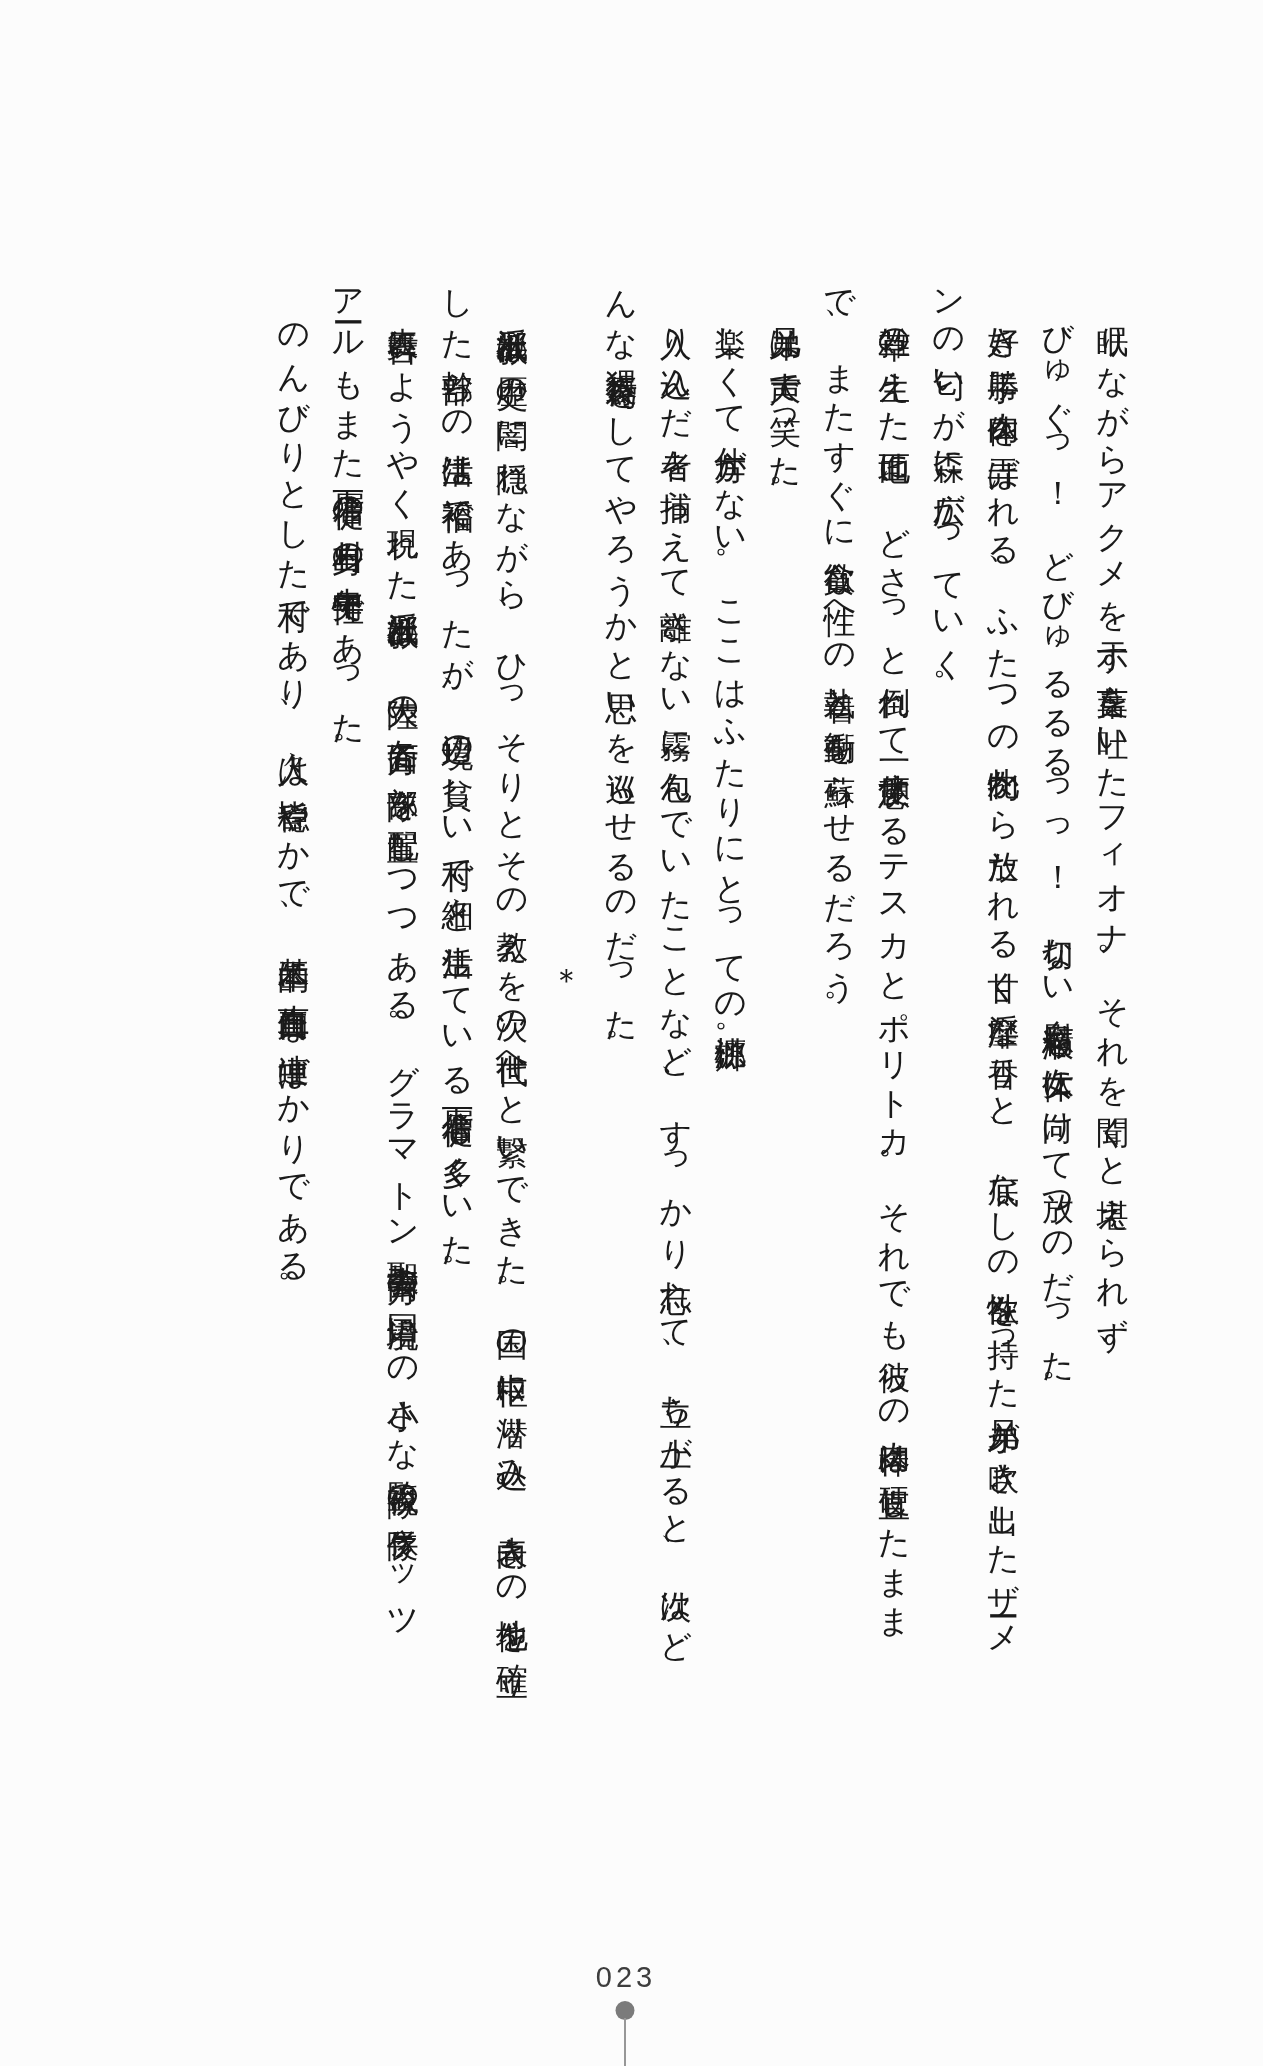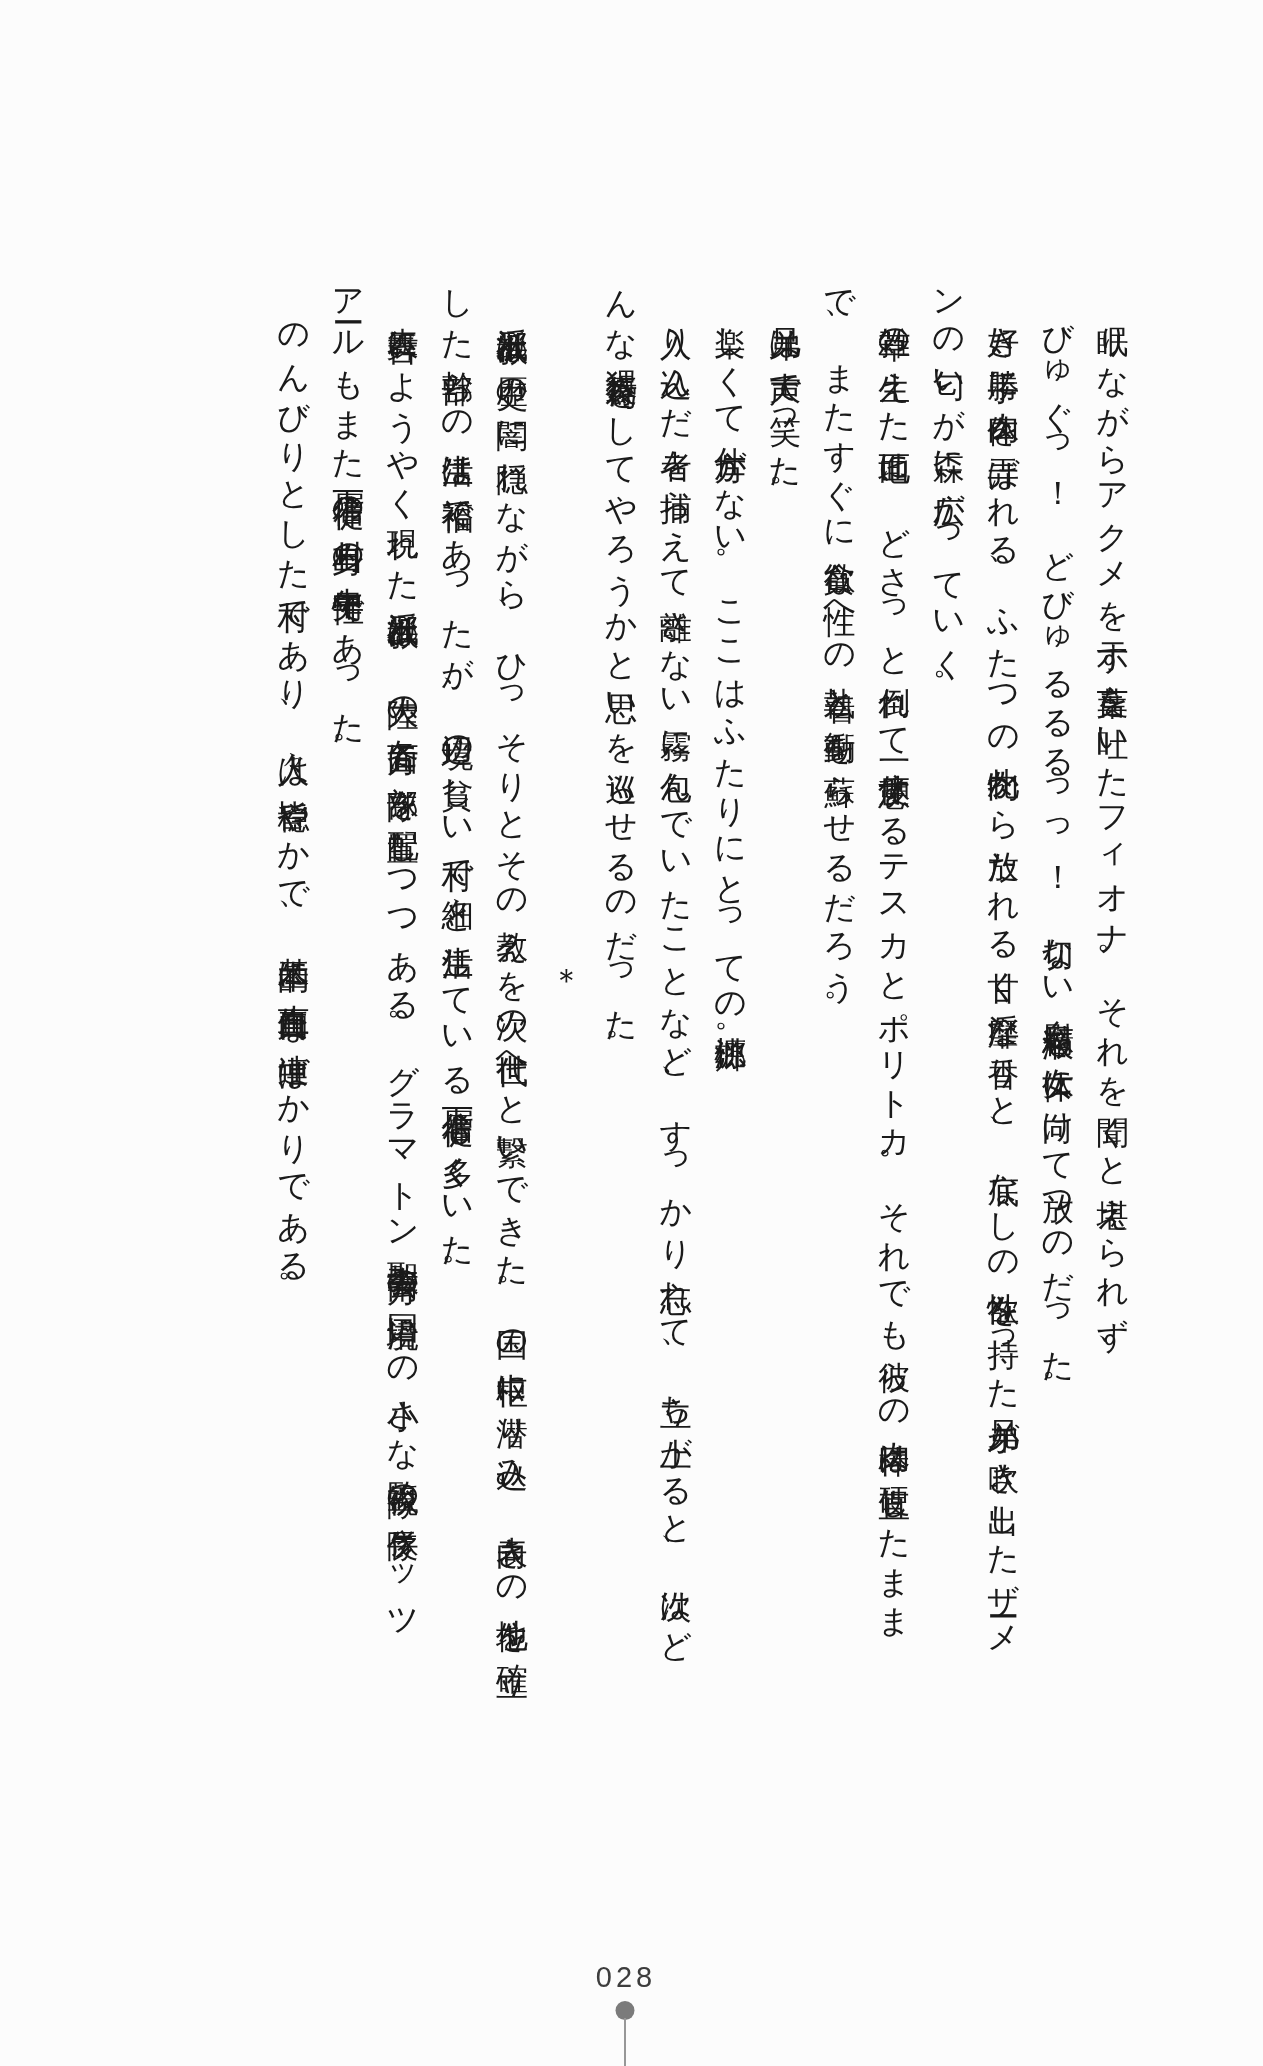--- a/index.html
+++ b/index.html
@@ -84,16 +84,16 @@
       <p class="para">好き勝手に肉体を弄ばれる、ふたつの牝肉から放たれる甘く淫靡な香りと、底なしの性欲を持った兄弟が吹き出したザーメンの匂いが森に広がっていく。</p>
       <p class="para">雑草の生えた地面に、どさっと倒れて一度休憩するテスカとポリトカ。それでも彼らの肉棒は硬直したままで、またすぐに貪欲な性への執着と衝動を蘇らせるだろう。</p>
       <p class="para">兄弟は大声で笑った。</p>
       <p class="para">楽しくて仕方がない。ここはふたりにとっての桃源郷。</p>
       <p class="para">入り込んだ者を捕らえて離さない霧に包んでいたことなど、すっかり忘れて、立ち上がると、次はどんな猥褻行為をしてやろうかと思いを巡らせるのだった。</p>
       <p class="para separator">＊</p>
       <p class="para">淫祇邪教は歴史の闇に隠れながら、ひっそりとその教えを次の世代へと繋いできた。国の中枢に潜り込み、表向きの地位を確立した幹部らの生活は裕福であったが、辺境の貧しい村で細々と生活している下層信徒も多くいた。</p>
       <p class="para">表舞台にようやく現れた淫祇邪教は、大陸の各方面に部隊を配置しつつある。グラマトン聖教会南方の国境沿いの小さな監視隊の隊長ケッツアールもまた下層信徒の村出身の中年男性であった。</p>
       <p class="para">のんびりとした村であり、人々は皆穏やかで、基本的に生真面目な連中ばかりである。</p>
     </main>
-  <div class="page-number">028</div>
+  <div class="page-number">023</div>
   <div class="footer-dot"></div>
   <div class="footer-rule"></div>
 </div>
 
 </body></html>

